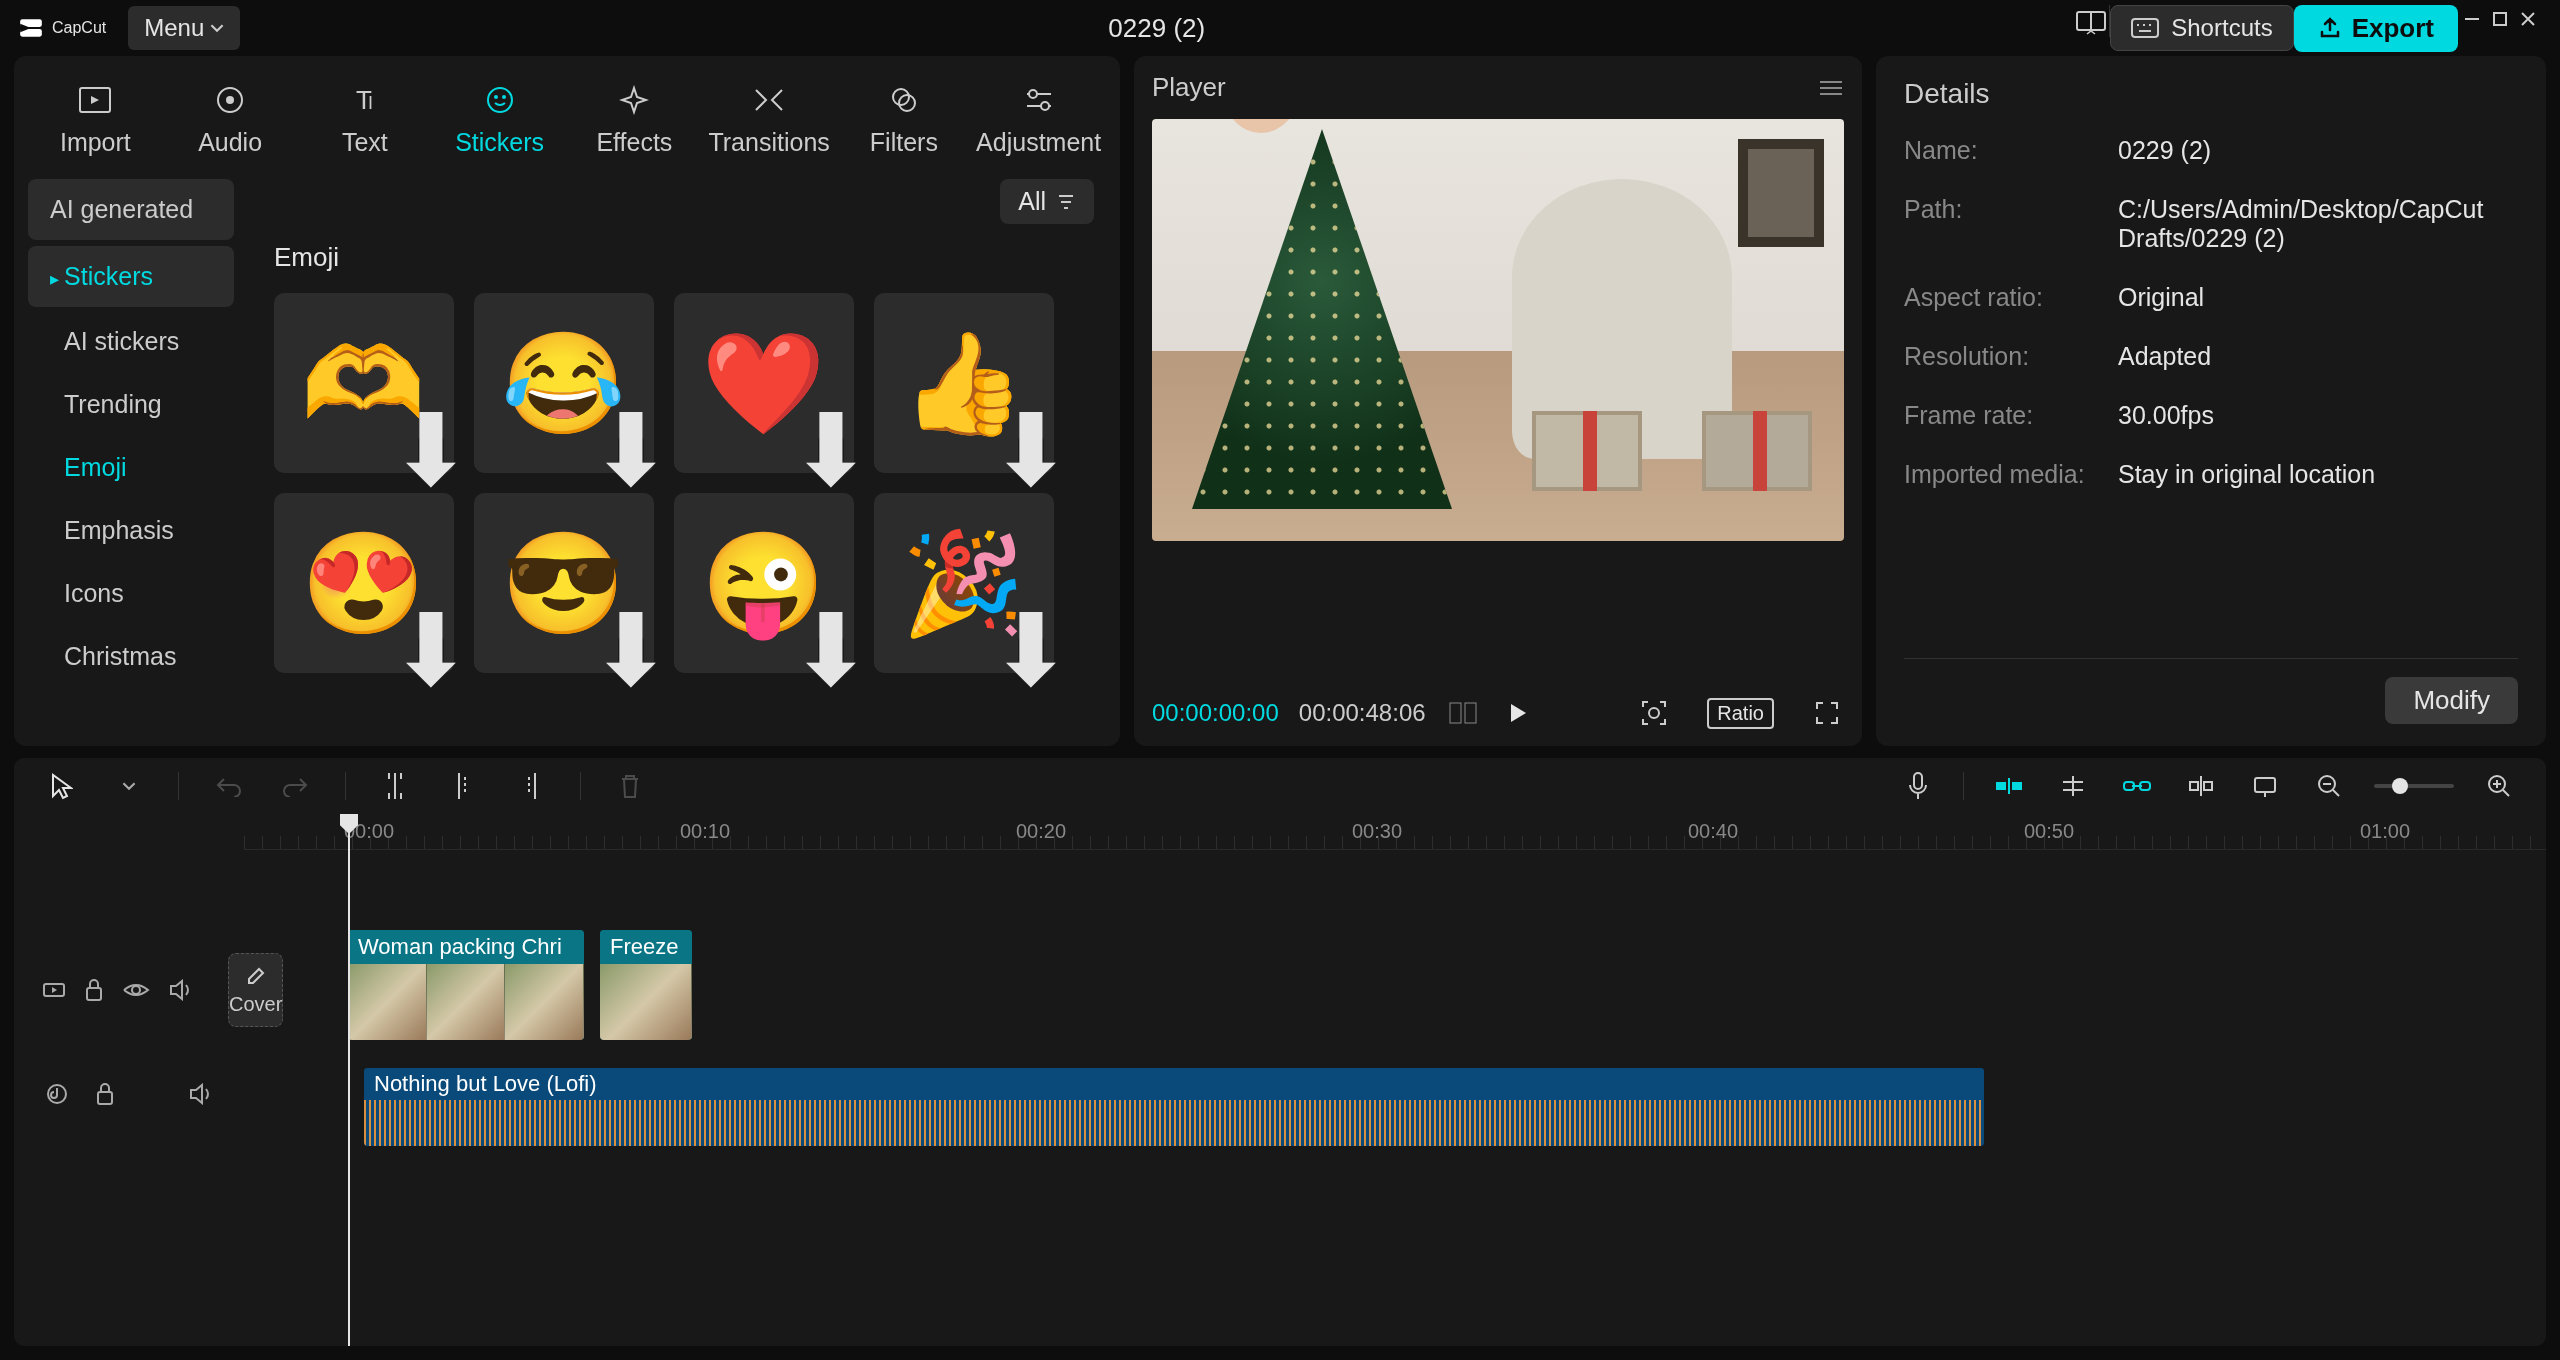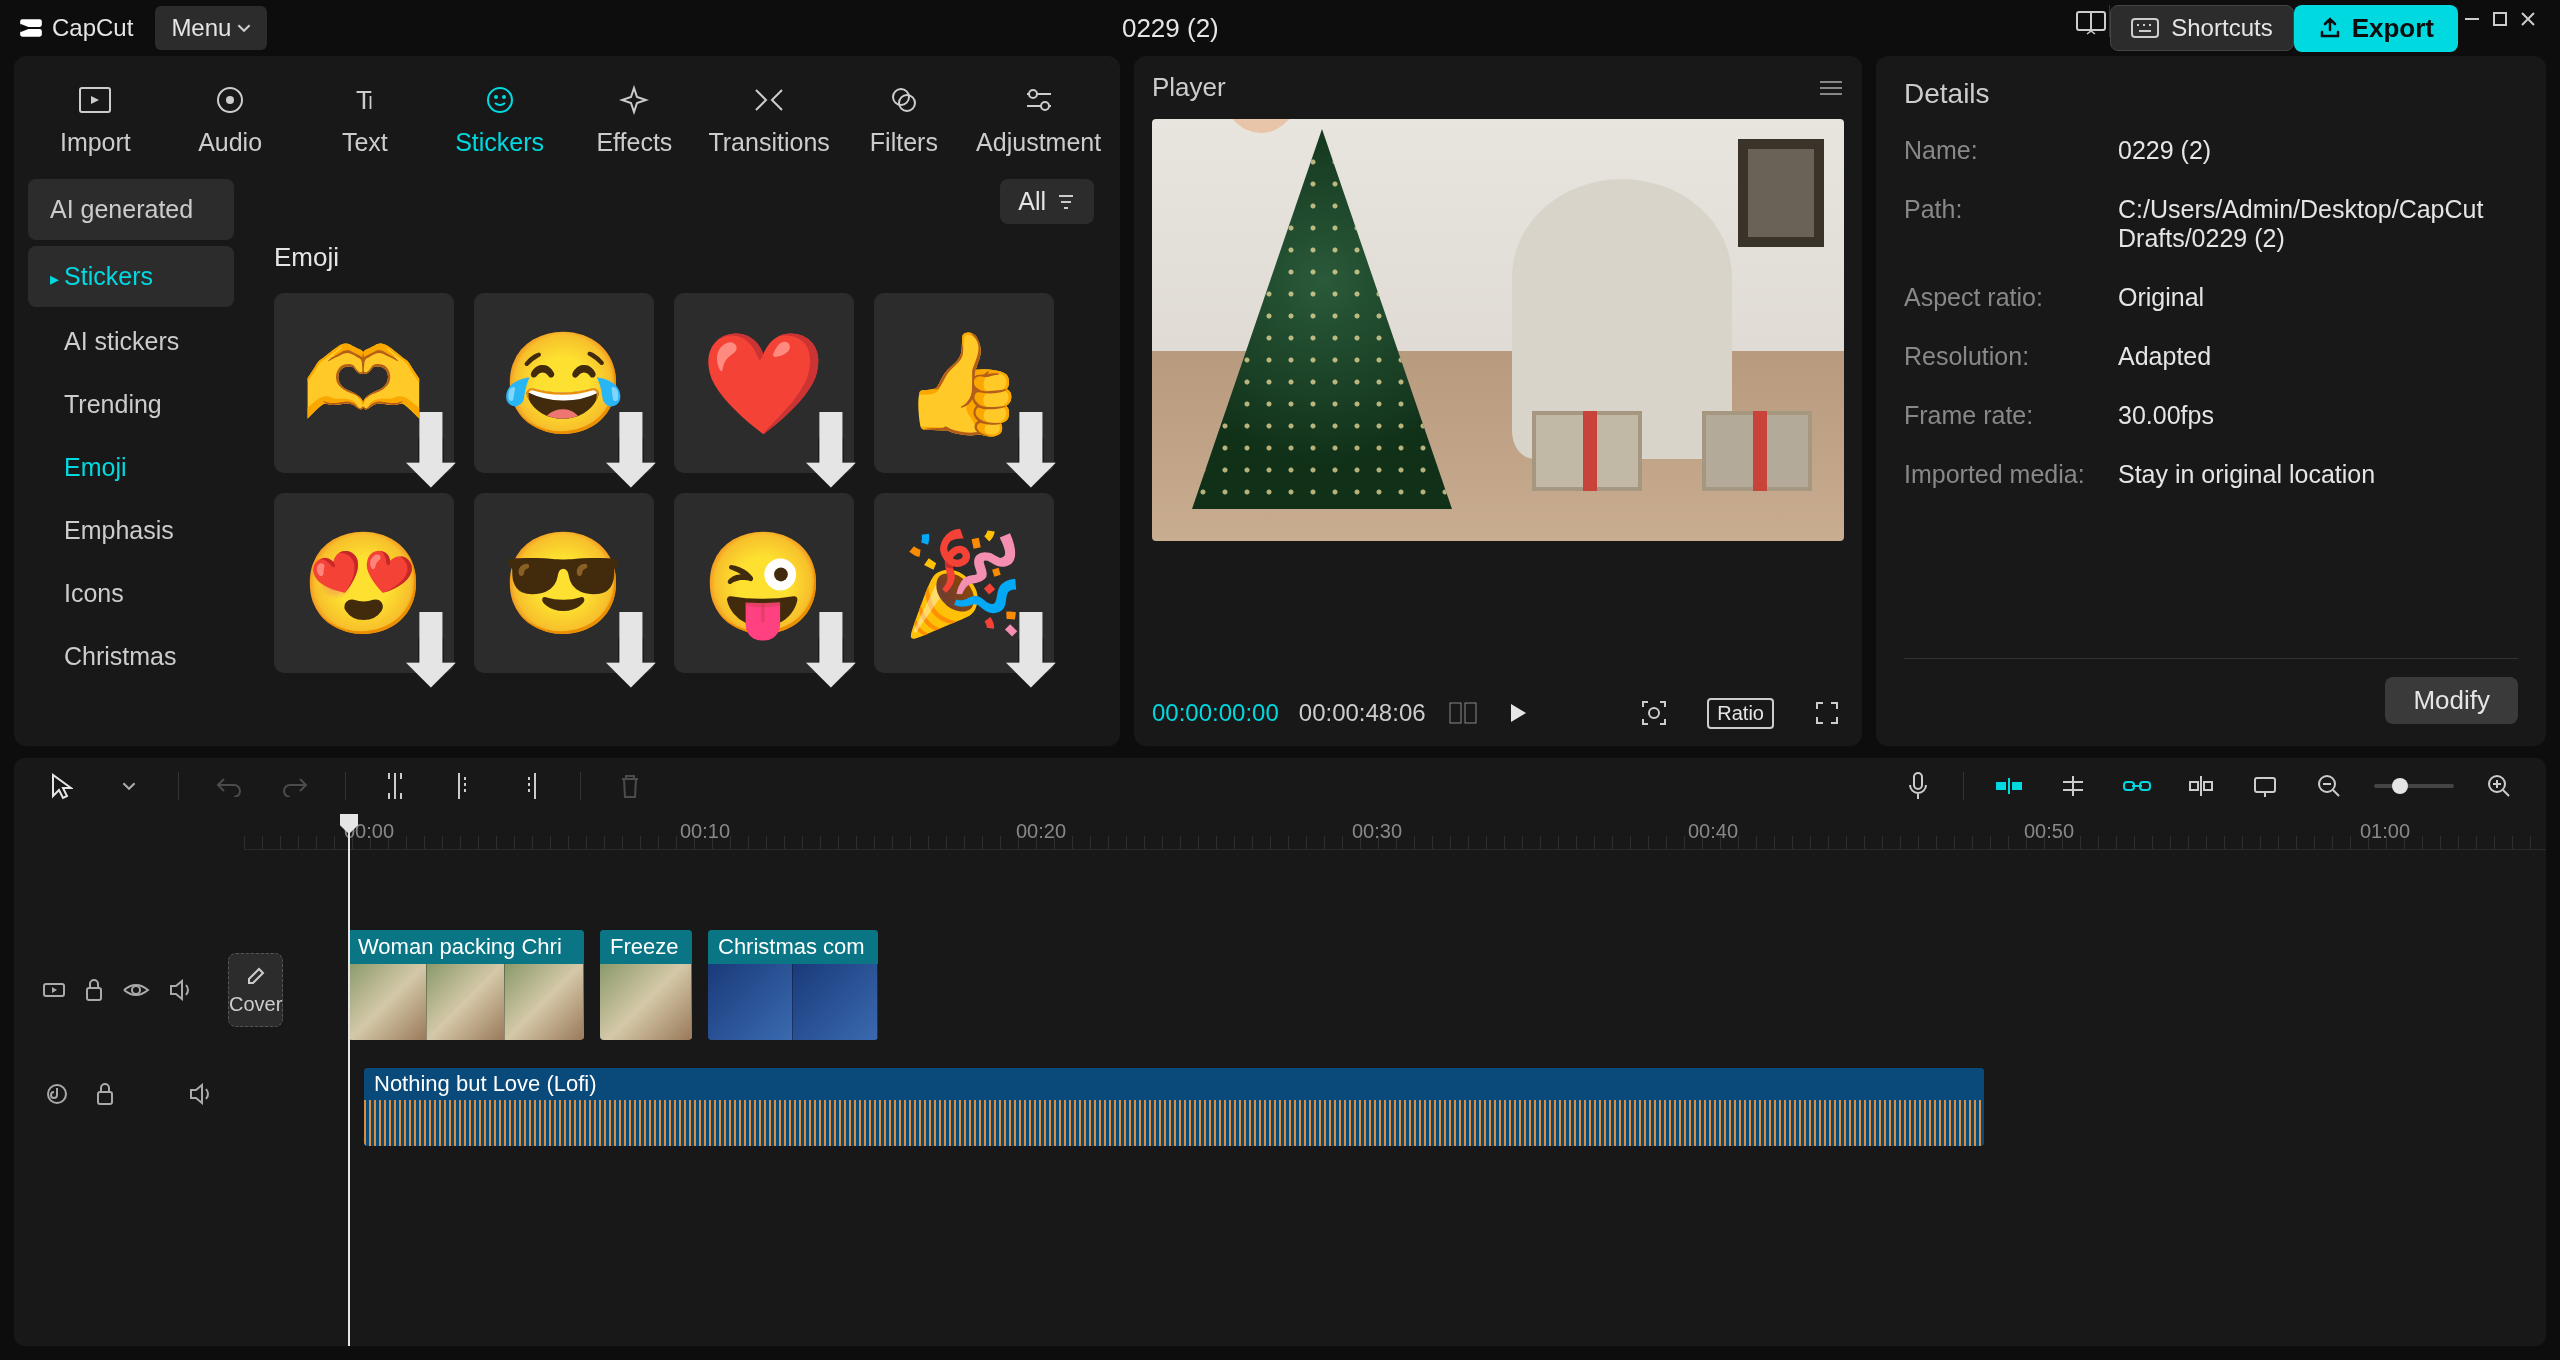--- a/index.html
+++ b/index.html
@@ -1,21 +1,21 @@
 <!DOCTYPE html>
 <html><head>
 <meta charset="utf-8">
 <style>
 * { margin: 0; padding: 0; box-sizing: border-box; font-family: -apple-system, BlinkMacSystemFont, "Segoe UI", sans-serif; }
 body { background: #0d0d0d; color: #e5e5e5; width: 2560px; height: 1360px; overflow: hidden; transform-origin: top left; }
 .app { display: flex; flex-direction: column; height: 100%; }
 
 
 .titlebar { display: flex; align-items: center; height: 56px; padding: 0 18px; background: #0d0d0d; }
-.logo { display: flex; align-items: center; gap: 8px; font-size: 24px; font-weight: 500; }
+.logo { display: flex; align-items: center; gap: 8px; font-size: 16px; font-weight: 500; }
 .logo-icon { width: 26px; height: 26px; }
 .menu-btn { margin-left: 22px; background: #2c2c2c; border: none; color: #e5e5e5; font-size: 24px; padding: 8px 16px; border-radius: 6px; display: flex; align-items: center; gap: 6px; cursor: pointer; }
 .proj-title { flex: 1; text-align: center; font-size: 26px; font-weight: 500; }
 .titlebar-right { display: flex; align-items: flex-start; }
 .tb-icon { width: 36px; height: 36px; display: flex; align-items: center; justify-content: center; cursor: pointer; color: #ccc; }
 .tb-divider { width: 1px; height: 32px; background: #333; }
 .shortcuts-btn { background: #2c2c2c; border: 1px solid #444; color: #e5e5e5; font-size: 24px; padding: 8px 20px; border-radius: 8px; display: flex; align-items: center; gap: 12px; cursor: pointer; }
 .export-btn { background: #00d9e0; border: none; color: #0d0d0d; font-size: 26px; font-weight: 600; padding: 8px 24px; border-radius: 8px; display: flex; align-items: center; gap: 10px; cursor: pointer; }
 .win-ctrl { width: 28px; height: 28px; display: flex; align-items: center; justify-content: center; cursor: pointer; }
 
@@ -594,27 +594,20 @@
                 <div class="clip-thumb"></div>
                 <div class="clip-thumb"></div>
               </div>
             </div>
           <div class="clip c2">
               <div class="clip-label">Freeze</div>
               <div class="clip-thumbs">
                 <div class="clip-thumb"></div>
               </div>
             </div>
-          <div class="clip c3">
-              <div class="clip-label">Christmas com</div>
-              <div class="clip-thumbs">
-                <div class="clip-thumb"></div>
-                <div class="clip-thumb"></div>
-              </div>
-            </div>
         </div>
         <div class="audio-track">
           <div class="audio-label">Nothing but Love (Lofi)</div>
           <div class="waveform"></div>
         </div>
       </div>
     </div>
   </div>
 </div>
 

